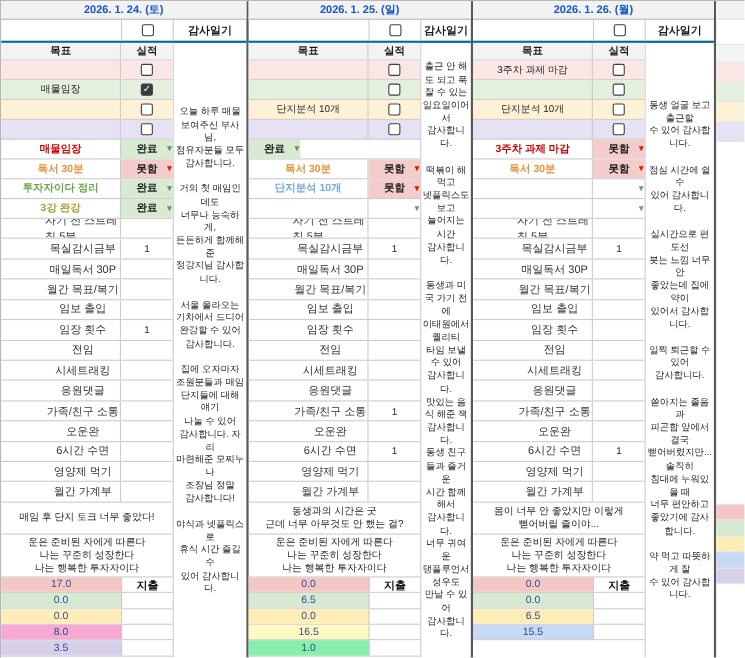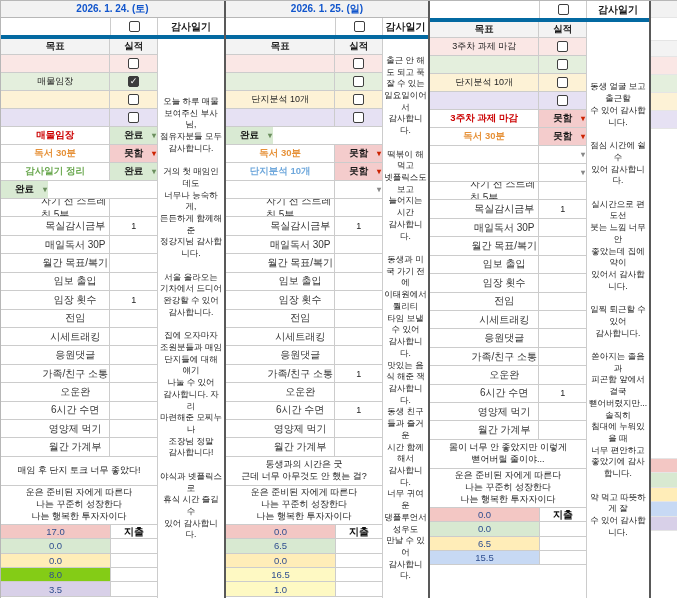--- a/index.html
+++ b/index.html
@@ -6,21 +6,21 @@
   .wrap{
     width:677px;height:598px;box-sizing:border-box;display:flex;overflow:hidden;
     border-top:1px solid #b7b7b7;border-left:1px solid #b7b7b7;
     font-family:"Liberation Sans",sans-serif;color:#1a1a1a;background:#fff;
   }
   .day{box-sizing:border-box;border-right:2px solid #595959;display:flex;flex-direction:column;}
   .d0{width:225px}.d1{width:204px}.d2{width:221px}
   .date-row{height:17px;flex-shrink:0;background:#f2f2f2;border-bottom:1px solid #b7b7b7;
     display:flex;align-items:center;justify-content:center;
     font-size:10px;font-weight:bold;box-sizing:border-box;}
-  .head2{height:21px;flex-shrink:0;display:flex;border-bottom:4px solid #0369a1;box-sizing:border-box;text-align:center;}
+  .head2{height:21px;flex-shrink:0;display:flex;border-bottom:2px solid #0369a1;box-sizing:border-box;text-align:center;}
   .cell{box-sizing:border-box;display:flex;align-items:center;justify-content:center;overflow:hidden;}
   .label{width:110px;border-right:1px solid #ccc;}
   .perf{width:47px;border-right:1px solid #ccc;}
   .journal-head{flex:1;font-weight:bold;font-size:10px;}
   .body{flex:1;display:flex;min-height:0;}
   .left{width:157px;box-sizing:border-box;display:flex;flex-direction:column;border-right:1px solid #ccc;}
   .left .perf{border-right:none;}
   .row{display:flex;border-bottom:1px solid #ccc;box-sizing:border-box;flex-shrink:0;}
   .col-head{height:16px;background:#f3f3f3;font-weight:bold;font-size:9.5px;}
   .cb-row{height:18px;}
@@ -117,27 +117,28 @@
               </div>
             </div>
             <div class="row goal-row">
               <div class="cell label" style="color: rgb(230, 145, 56);">독서 30분</div>
               <div class="cell perf status" style="background: rgb(244, 204, 204);">
                 <span class="status-text">못함</span>
                 <span class="arrow" style="color: rgb(204, 34, 0);">▾</span>
               </div>
             </div>
             <div class="row goal-row">
-              <div class="cell label" style="color: rgb(106, 168, 79);">감사일기 정리</div>
+              <div class="cell label" style="color: rgb(106, 168, 79);">투자자이다 정리</div>
               <div class="cell perf status" style="background: rgb(217, 234, 211);">
                 <span class="status-text">완료</span>
                 <span class="arrow" style="color: rgb(107, 143, 94);">▾</span>
               </div>
             </div>
             <div class="row goal-row">
+              <div class="cell label" style="color: rgb(168, 160, 60);">3강 완강</div>
               <div class="cell perf status" style="background: rgb(217, 234, 211);">
                 <span class="status-text">완료</span>
                 <span class="arrow" style="color: rgb(107, 143, 94);">▾</span>
               </div>
             </div>
           </div>
         <div>
             <div class="row habit-row">
               <div class="cell label">자기 전 스트레칭 5분</div>
               <div class="cell perf habit-val"></div>
@@ -210,21 +211,21 @@
             </div>
             <div class="row num-row">
               <div class="cell num-val" style="background: rgb(216, 233, 209); color: rgb(47, 78, 143);">0.0</div>
               <div class="cell num-side"></div>
             </div>
             <div class="row num-row">
               <div class="cell num-val" style="background: rgb(255, 237, 184); color: rgb(47, 78, 143);">0.0</div>
               <div class="cell num-side"></div>
             </div>
             <div class="row num-row">
-              <div class="cell num-val" style="background: #84cc16; color: rgb(47, 78, 143);">8.0</div>
+              <div class="cell num-val" style="background: #f9a8d4; color: rgb(47, 78, 143);">8.0</div>
               <div class="cell num-side"></div>
             </div>
             <div class="row num-row">
               <div class="cell num-val" style="background: rgb(216, 208, 232); color: rgb(47, 78, 143);">3.5</div>
               <div class="cell num-side"></div>
             </div>
           </div>
       </div>
       <div class="journal-cell">오늘 하루 매물
 보여주신 부사님,
@@ -406,21 +407,21 @@
             </div>
             <div class="row num-row">
               <div class="cell num-val" style="background: rgb(255, 237, 184); color: rgb(47, 78, 143);">0.0</div>
               <div class="cell num-side"></div>
             </div>
             <div class="row num-row">
               <div class="cell num-val" style="background: #fef9c3; color: rgb(47, 78, 143);">16.5</div>
               <div class="cell num-side"></div>
             </div>
             <div class="row num-row">
-              <div class="cell num-val" style="background: #fef9c3; color: rgb(47, 78, 143); text-align: right;">1.0</div>
+              <div class="cell num-val" style="background: #86efac; color: rgb(47, 78, 143); text-align: right;">1.0</div>
               <div class="cell num-side"></div>
             </div>
           </div>
       </div>
       <div class="journal-cell">출근 안 해도 되고 푹
 잘 수 있는
 일요일이어서
 감사합니다.
 
 떡볶이 해먹고
@@ -438,20 +439,23 @@
 시간 함께 해서
 감사합니다.
 너무 귀여운
 댕플루언서 성우도
 만날 수 있어
 감사합니다.</div>
     </div>
   </div>
 
   <div class="day d2">
+    <div class="date-row">
+        <span style="color: rgb(17, 85, 204);">2026. 1. 26. (월)</span>
+      </div>
     <div class="head2">
       <div class="cell label"></div>
       <div class="cell perf">
           <span class="checkbox"></span>
         </div>
       <div class="cell journal-head">감사일기</div>
     </div>
     <div class="body">
       <div class="left">
         <div class="row col-head">

